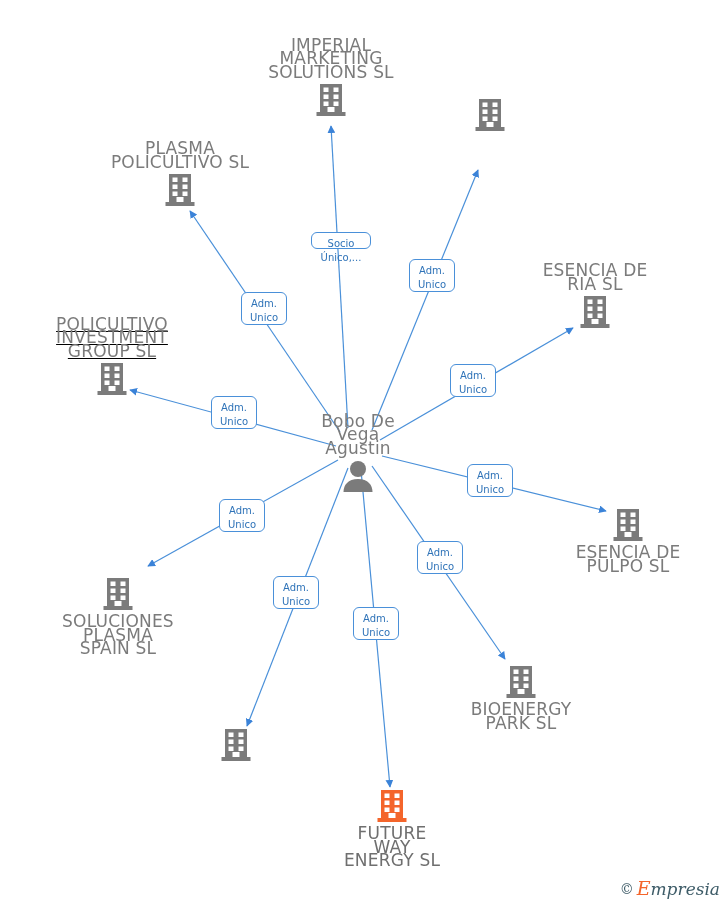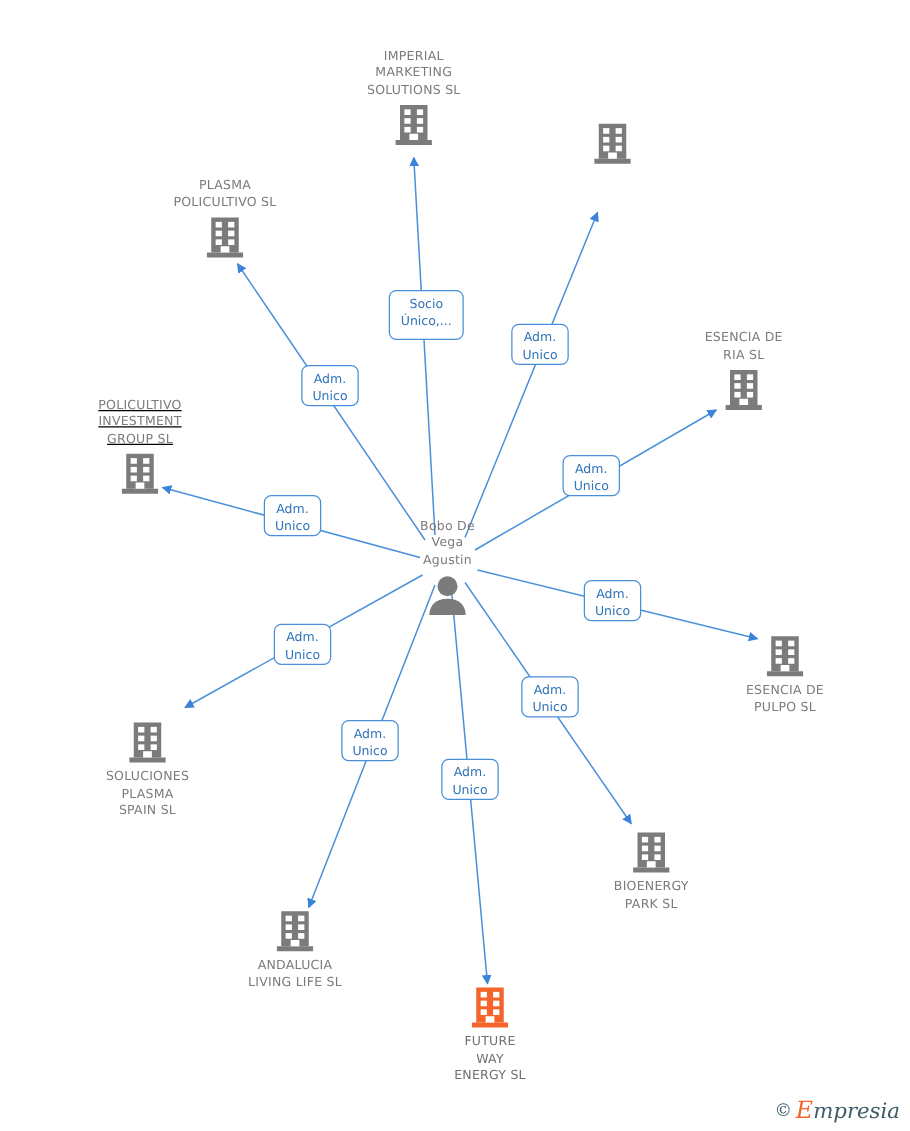--- a/index.html
+++ b/index.html
@@ -36,21 +36,21 @@
     margin-left: -80px;
     text-align: center;
     line-height: 13.5px;
   }
   .node .glyph {
     display: block;
     line-height: 0;
   }
   .node .caption {
     display: block;
-    font-size: 10px;
+    font-size: 17px;
     color: #7b7b7b;
     letter-spacing: .2px;
     white-space: pre-line;
   }
   .node.person .caption {
     color: #7b7b7b;
     margin-top: 28px;
   }
   .node.focus .caption {
     color: #6f6f6f;
@@ -258,42 +258,40 @@
             <rect x="4" y="1" width="22" height="28" fill="#7b7b7b"></rect>
             <rect x="0.5" y="29" width="29" height="4" fill="#7b7b7b"></rect>
             <rect x="7.5" y="4.5" width="5" height="4.5" fill="#ffffff"></rect>
             <rect x="17.5" y="4.5" width="5" height="4.5" fill="#ffffff"></rect>
             <rect x="7.5" y="11.5" width="5" height="4.5" fill="#ffffff"></rect>
             <rect x="17.5" y="11.5" width="5" height="4.5" fill="#ffffff"></rect>
             <rect x="7.5" y="18.5" width="5" height="4.5" fill="#ffffff"></rect>
             <rect x="17.5" y="18.5" width="5" height="4.5" fill="#ffffff"></rect>
             <rect x="11.5" y="24" width="7" height="5" fill="#ffffff"></rect>
           </svg></span>
-        <span class="caption">ANDALUCIA
-LIVING LIFE SL</span>
       </div>
       <div class="node focus cap-below" style="left: 392px; top: 789px;">
         <span class="glyph"><svg width="30" height="34" viewBox="0 0 30 34" xmlns="http://www.w3.org/2000/svg">
             <rect x="4" y="1" width="22" height="28" fill="#f4652b"></rect>
             <rect x="0.5" y="29" width="29" height="4" fill="#f4652b"></rect>
             <rect x="7.5" y="4.5" width="5" height="4.5" fill="#ffffff"></rect>
             <rect x="17.5" y="4.5" width="5" height="4.5" fill="#ffffff"></rect>
             <rect x="7.5" y="11.5" width="5" height="4.5" fill="#ffffff"></rect>
             <rect x="17.5" y="11.5" width="5" height="4.5" fill="#ffffff"></rect>
             <rect x="7.5" y="18.5" width="5" height="4.5" fill="#ffffff"></rect>
             <rect x="17.5" y="18.5" width="5" height="4.5" fill="#ffffff"></rect>
             <rect x="11.5" y="24" width="7" height="5" fill="#ffffff"></rect>
           </svg></span>
         <span class="caption">FUTURE
 WAY
 ENERGY SL</span>
       </div>
     </div>
   <div id="labels-layer">
-      <div class="edge-label" style="left: 311px; top: 232px; width: 60px; height: 40px;">Socio
+      <div class="edge-label" style="left: 311px; top: 232px; width: 60px; height: 17px;">Socio
 Único,...</div>
       <div class="edge-label" style="left: 409px; top: 259px; width: 46px; height: 33px;">Adm.
 Unico</div>
       <div class="edge-label" style="left: 241px; top: 292px; width: 46px; height: 33px;">Adm.
 Unico</div>
       <div class="edge-label" style="left: 450px; top: 364px; width: 46px; height: 33px;">Adm.
 Unico</div>
       <div class="edge-label" style="left: 211px; top: 396px; width: 46px; height: 33px;">Adm.
 Unico</div>
       <div class="edge-label" style="left: 467px; top: 464px; width: 46px; height: 33px;">Adm.

